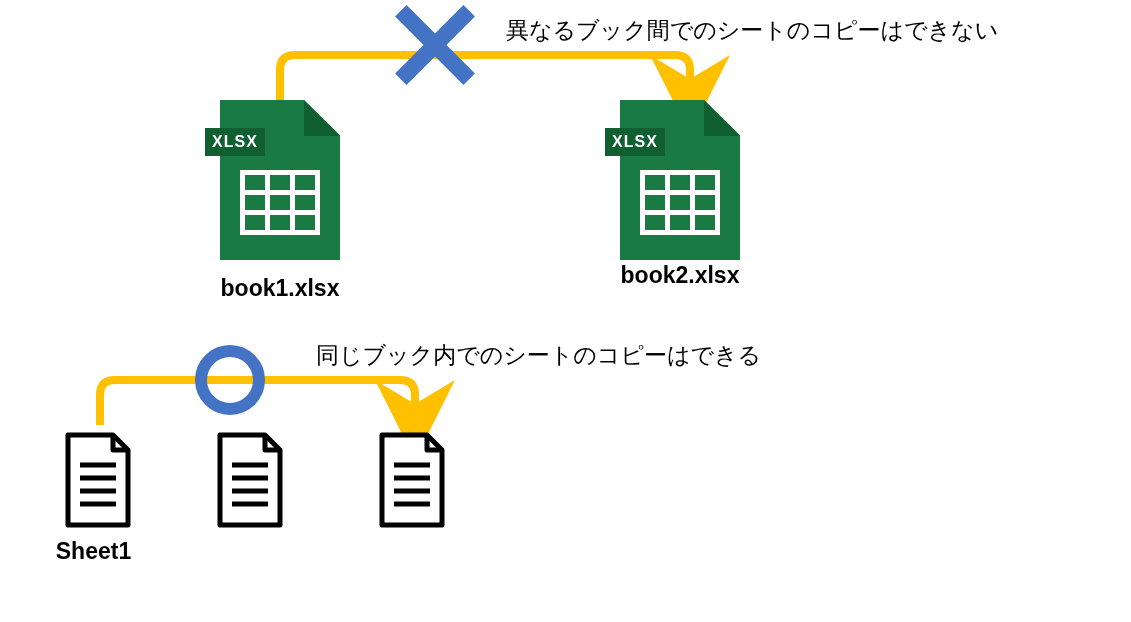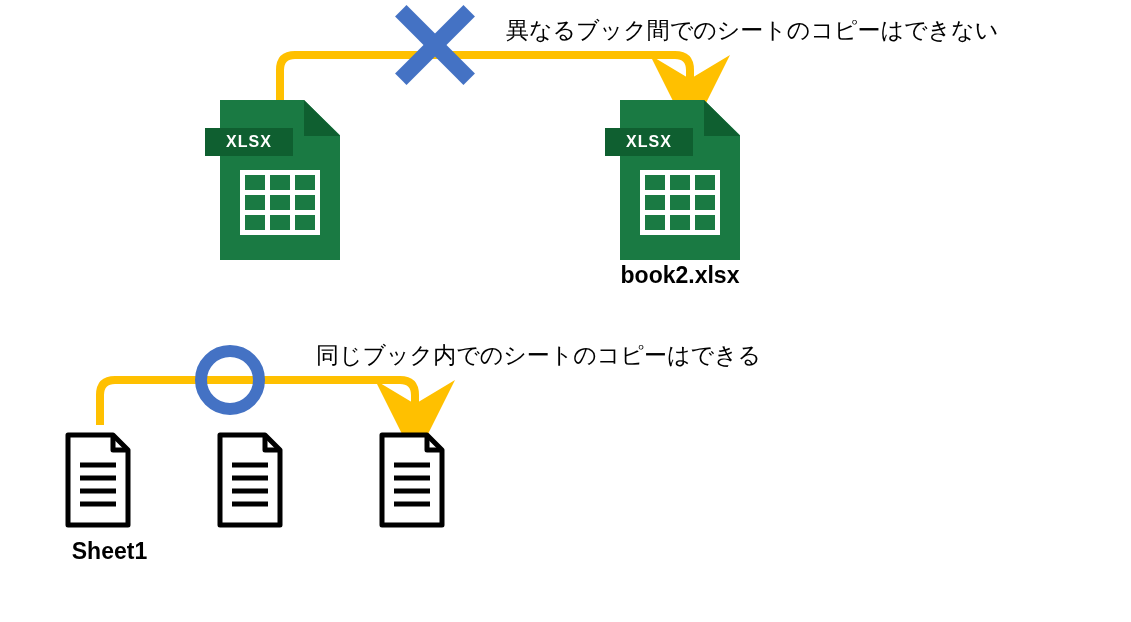--- a/index.html
+++ b/index.html
@@ -67,21 +67,21 @@
     grid-template-columns: 1fr 1fr 1fr;
     grid-template-rows: 1fr 1fr 1fr;
     gap: 5px;
     padding: 5px;
   }
   .xlsx-cell { background: #1a7a43; }
   .xlsx-badge {
     position: absolute;
     left: 0;
     top: 28px;
-    width: 88px;
+    width: 60px;
     height: 28px;
     background: #0f5f30;
     color: #fff;
     font-size: 16px;
     font-weight: 700;
     display: flex;
     align-items: center;
     justify-content: center;
     letter-spacing: 1px;
   }
@@ -166,20 +166,21 @@
         <div class="xlsx-cell"></div>
       <div class="xlsx-cell"></div>
         <div class="xlsx-cell"></div>
         <div class="xlsx-cell"></div>
       <div class="xlsx-cell"></div>
         <div class="xlsx-cell"></div>
         <div class="xlsx-cell"></div>
     </div>
   </div>
 
+  <div class="label" style="left:190px; top:275px; width:140px;">book1.xlsx</div>
   <div class="label" style="left:590px; top:262px; width:140px;">book2.xlsx</div>
 
   <div class="caption" style="left:296px; top:340px;">同じブック内でのシートのコピーはできる</div>
 
   <svg class="arc-arrow" style="left:40px; top:365px; width:400px; height:70px;" viewBox="0 0 400 70">
     <defs>
       <marker id="arrhead2" markerWidth="10" markerHeight="10" refX="5" refY="5" orient="auto">
         <path d="M0,0 L10,5 L0,10 L3,5 Z" fill="#ffc000"></path>
       </marker>
     </defs>
@@ -214,15 +215,15 @@
     <svg class="sheet-svg" viewBox="0 0 80 100">
       <path d="M10 5 L55 5 L70 20 L70 95 L10 95 Z" fill="#fff" stroke="#000" stroke-width="5" stroke-linejoin="round"></path>
       <path d="M55 5 L55 20 L70 20" fill="none" stroke="#000" stroke-width="5" stroke-linejoin="round"></path>
       <line x1="22" y1="35" x2="58" y2="35" stroke="#000" stroke-width="5"></line>
       <line x1="22" y1="48" x2="58" y2="48" stroke="#000" stroke-width="5"></line>
       <line x1="22" y1="61" x2="58" y2="61" stroke="#000" stroke-width="5"></line>
       <line x1="22" y1="74" x2="58" y2="74" stroke="#000" stroke-width="5"></line>
     </svg>
   </div>
 
-  <div class="label" style="left:32px; top:538px; width:115px; text-align:center;">Sheet1</div>
+  <div class="label" style="left:16px; top:538px; width:115px; text-align:center;">Sheet1</div>
 
 </div>
 
 </body></html>

